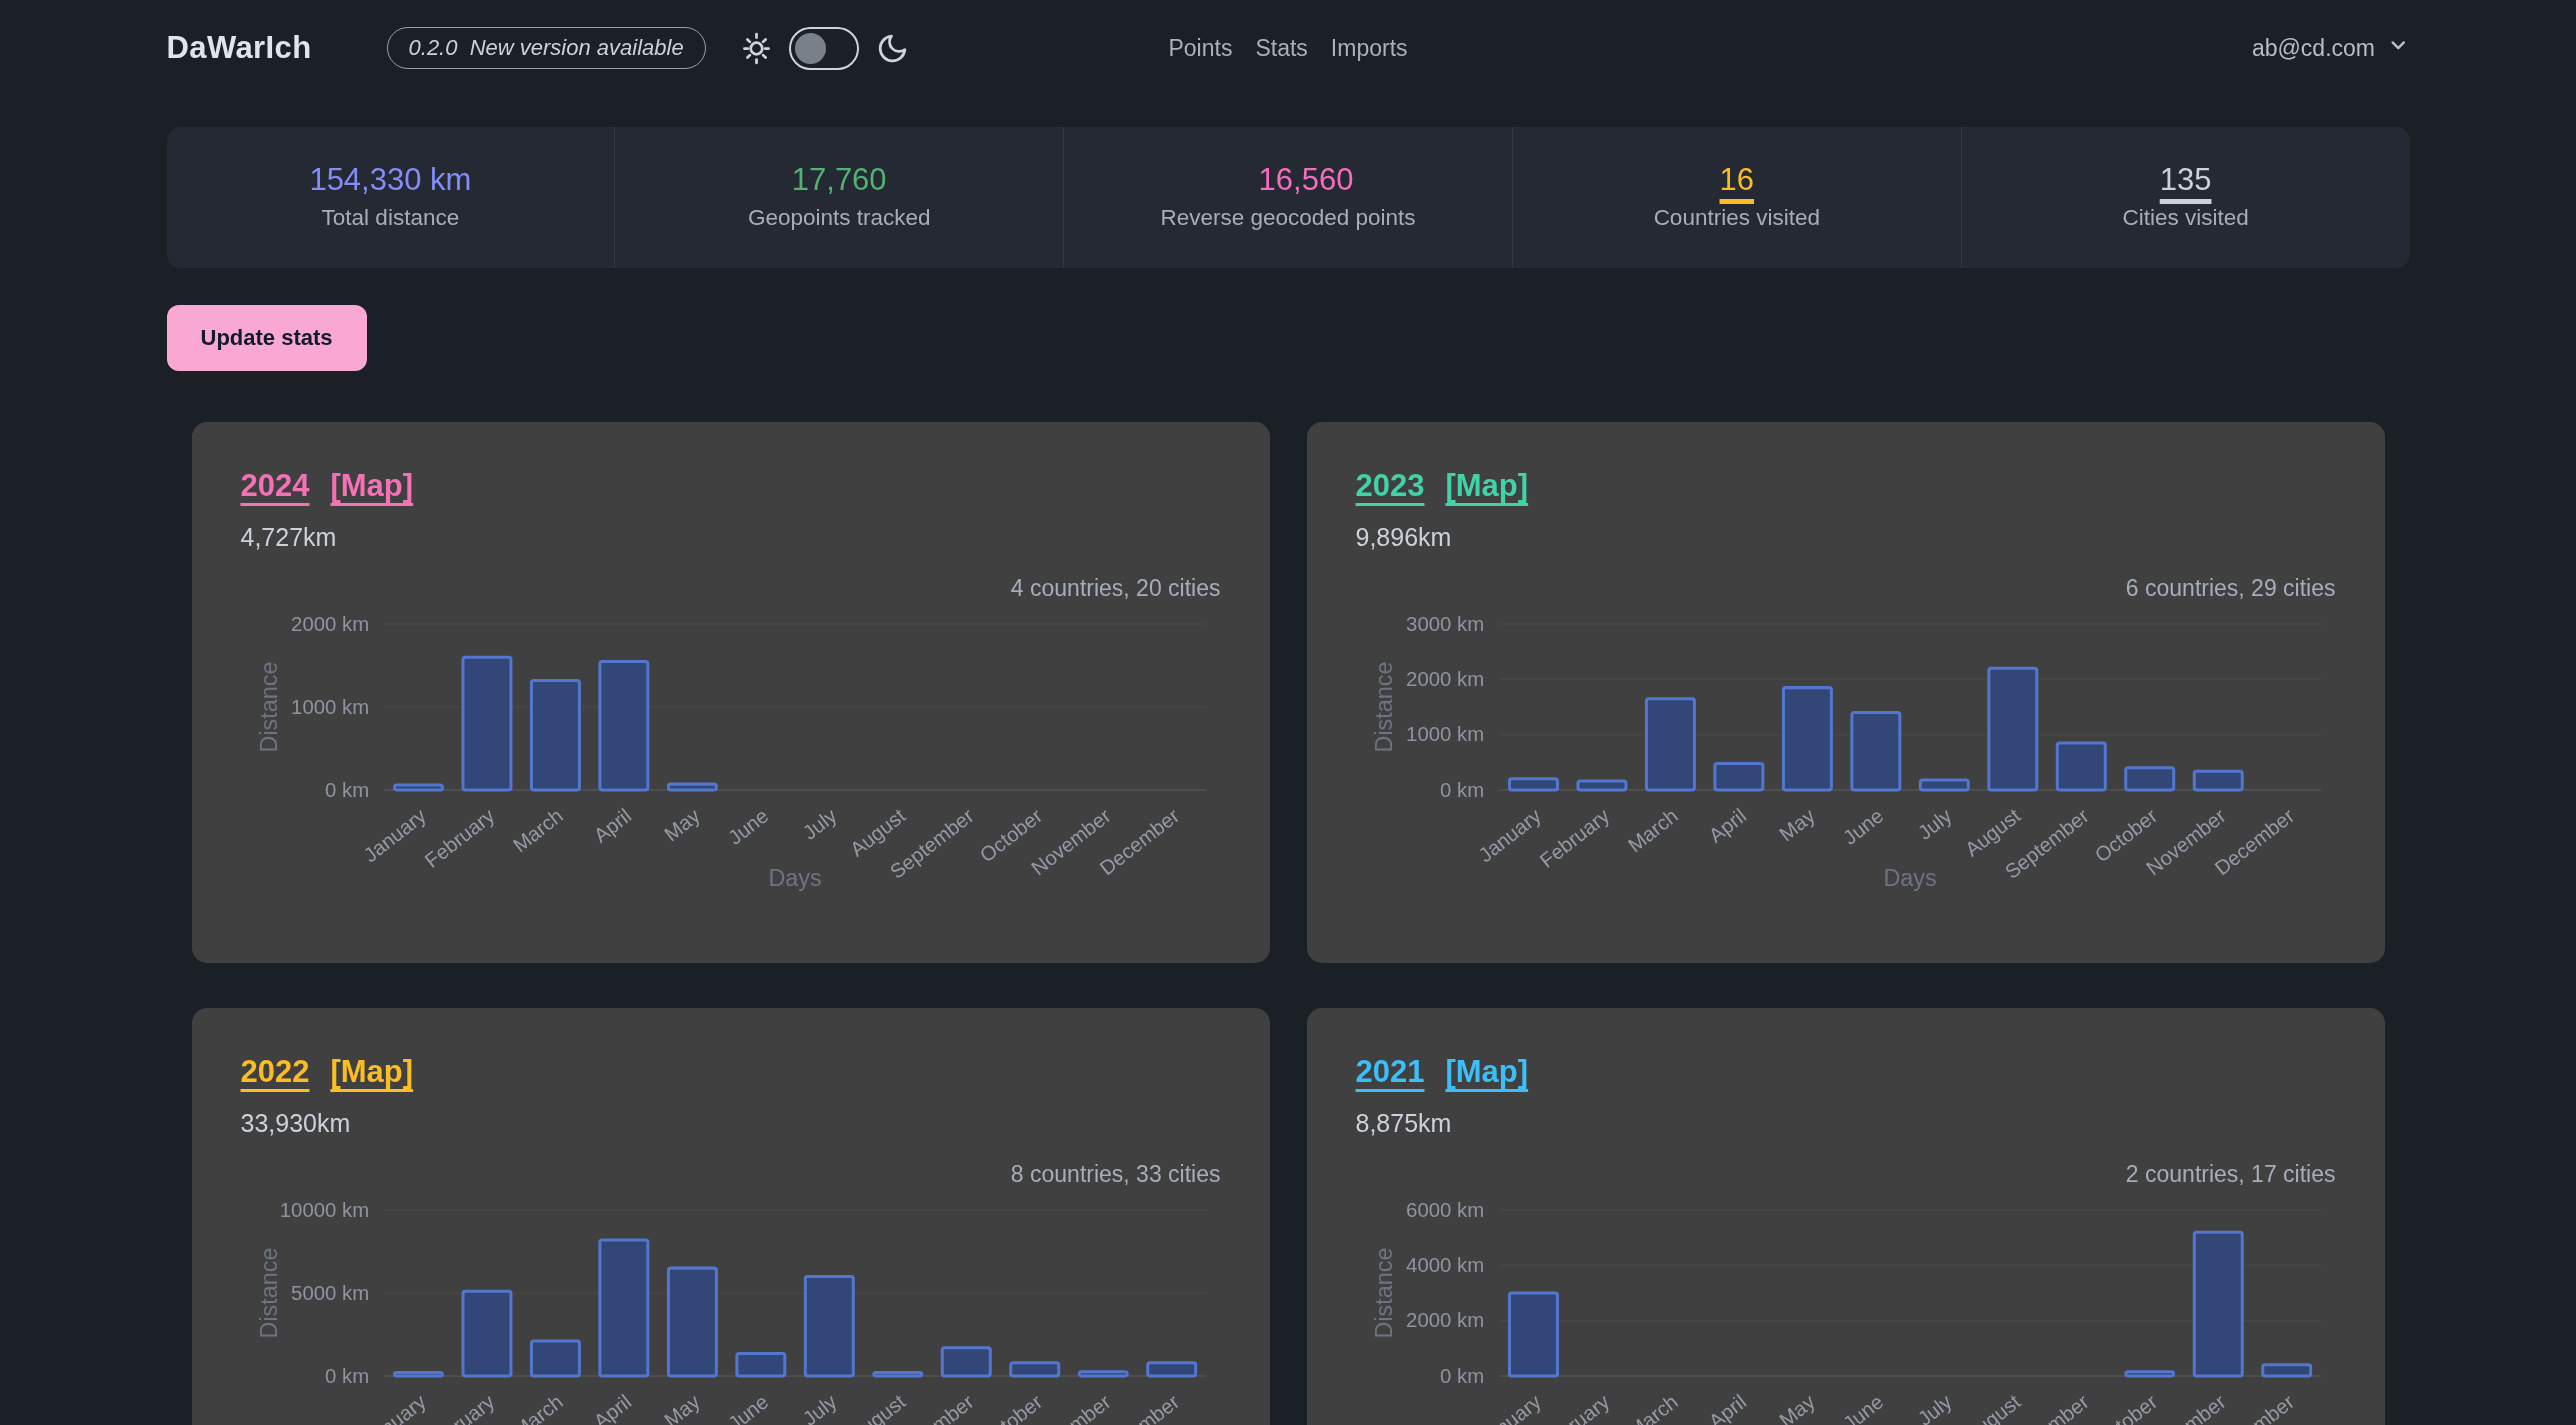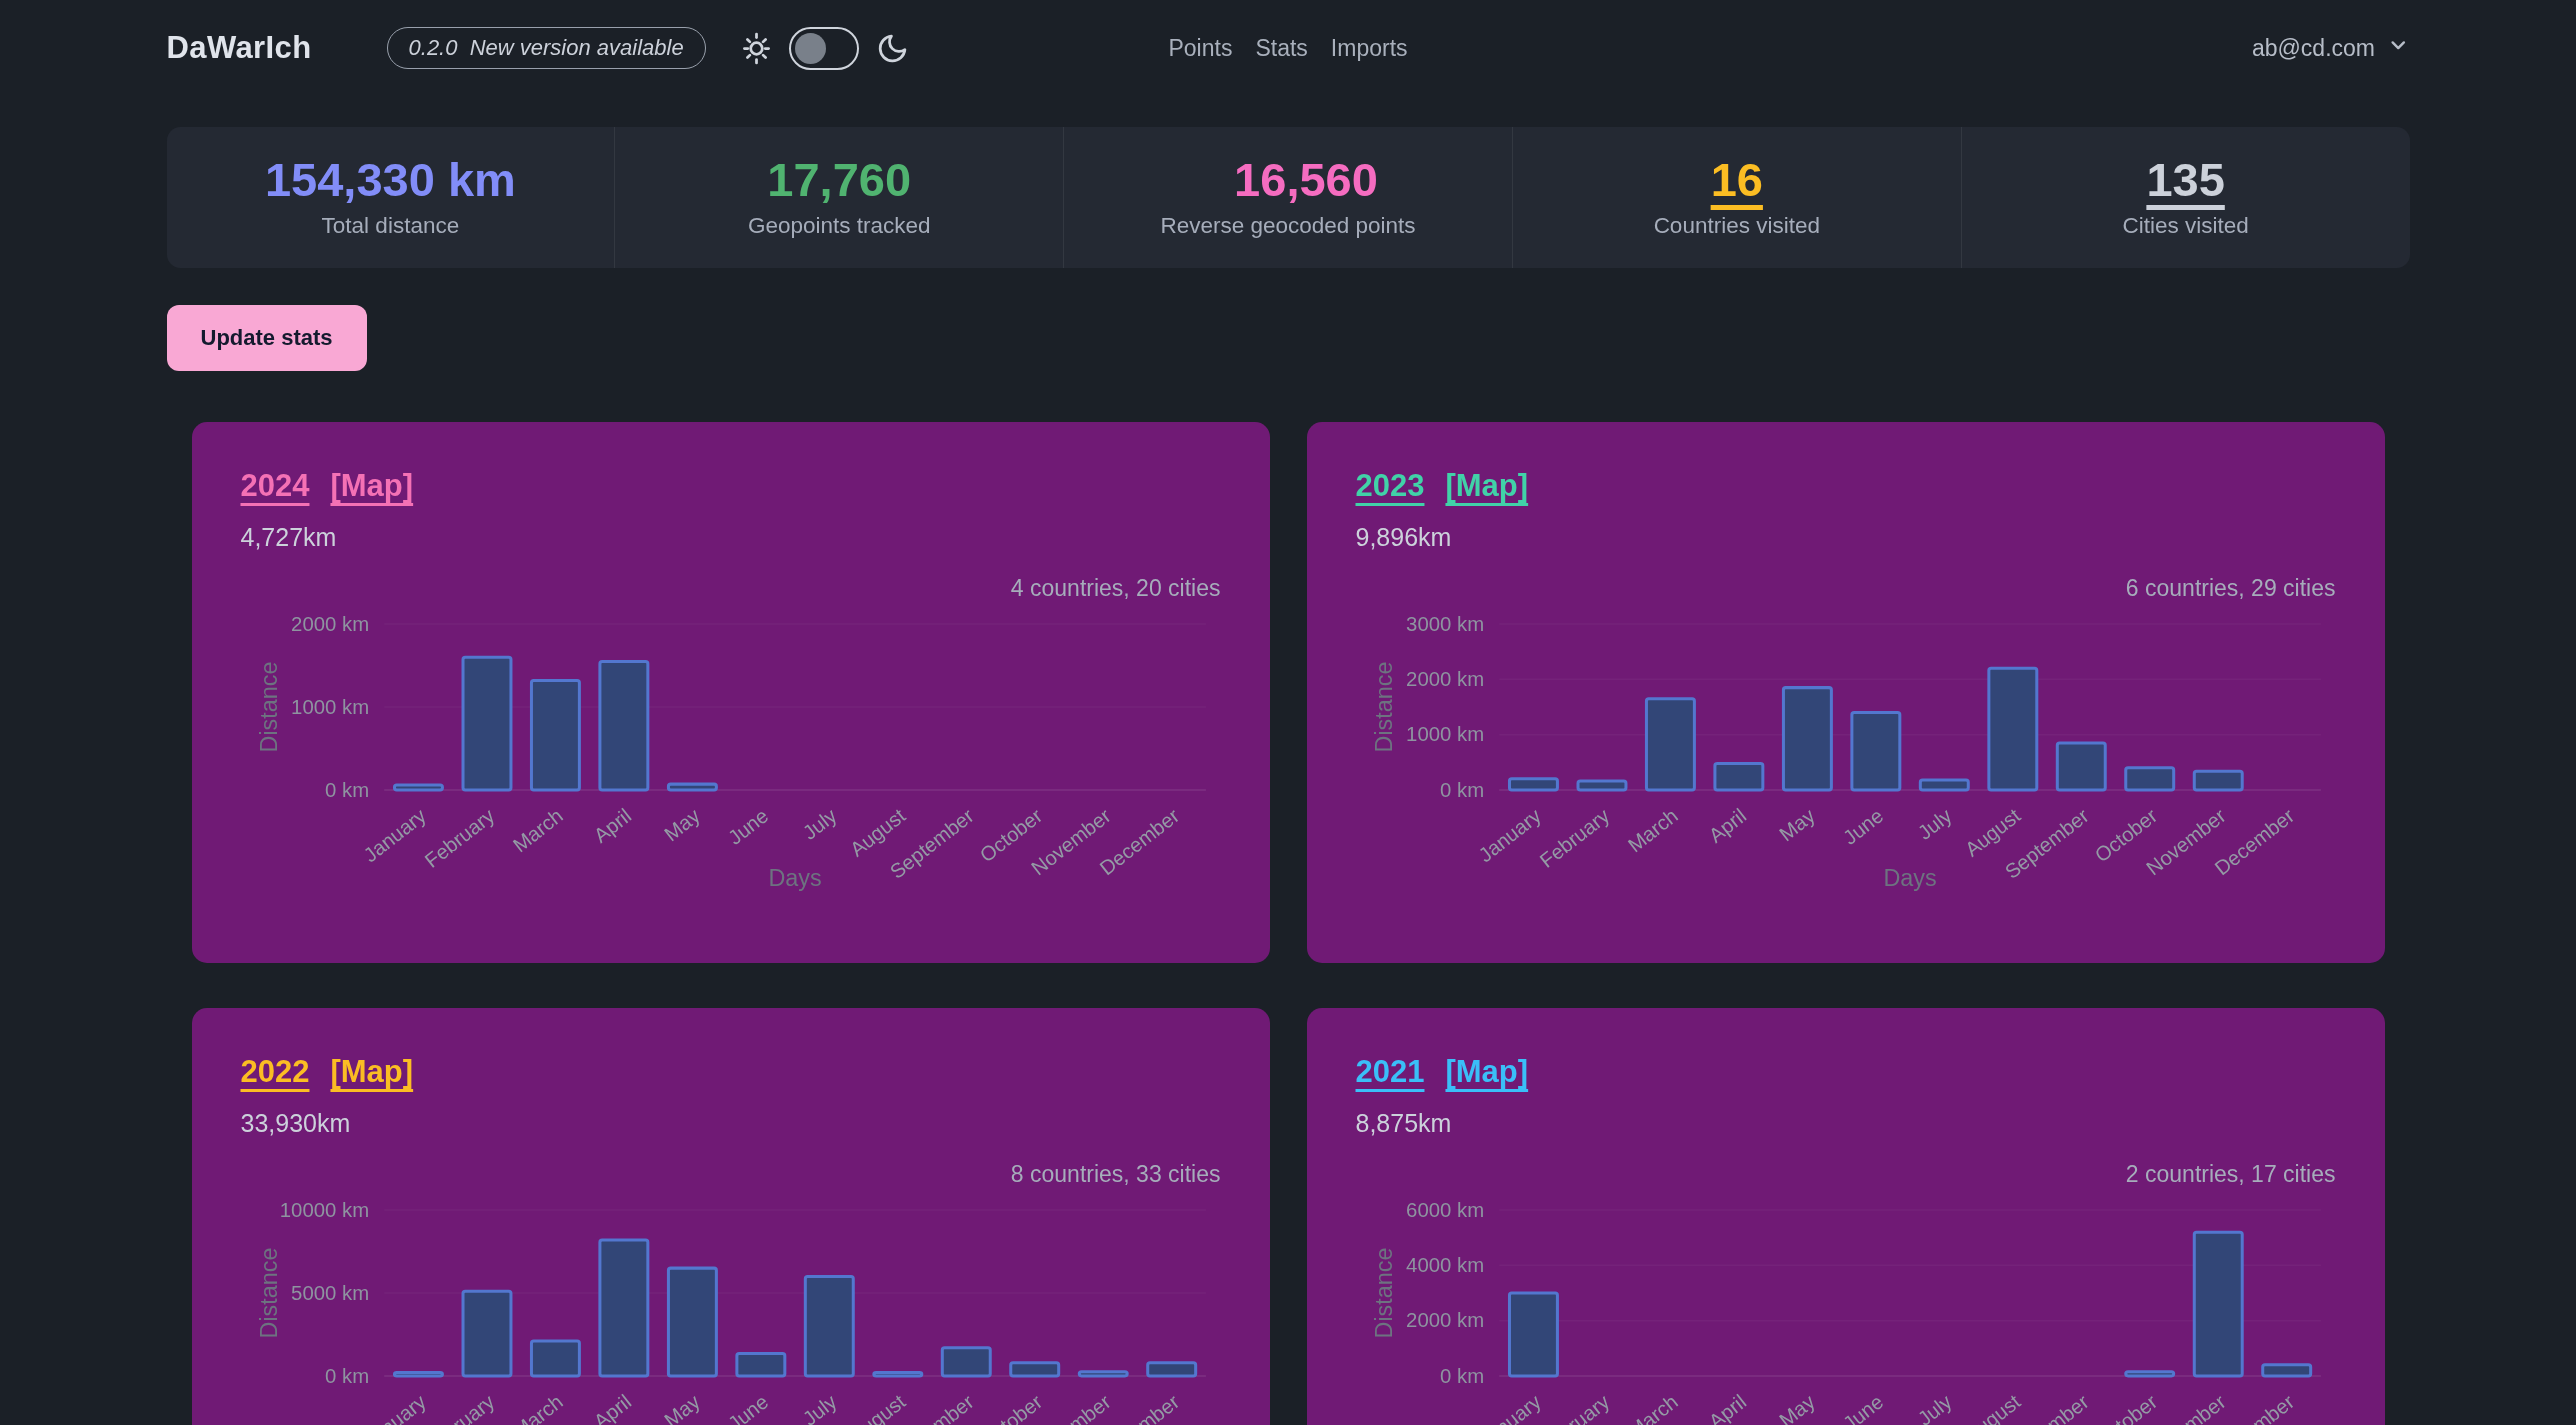--- a/index.html
+++ b/index.html
@@ -28,34 +28,34 @@
   }
   .knob { width: 31px; height: 31px; border-radius: 50%; background: #79808a; }
   .nav { position: absolute; left: 50%; transform: translateX(-50%); display: flex; gap: 23px; }
   .nav a { color: #a9b0bc; font-size: 23px; }
   .user-menu { margin-left: auto; display: flex; align-items: center; gap: 12px; color: #b7bdc8; font-size: 23px; cursor: pointer; }
 
   
   .stats-panel { margin-top: 31px; background: #242933; border-radius: 13.5px; display: flex; height: 141px; }
   .stat-cell { flex: 1; display: flex; flex-direction: column; align-items: center; justify-content: center; gap: 10.5px; border-left: 1.5px solid rgba(255,255,255,0.07); }
   .stat-cell:first-child { border-left: none; }
-  .stat-value { font-size: 47px; font-weight: 700; line-height: 1; }
+  .stat-value { font-size: 31px; font-weight: 400; line-height: 1; }
   .stat-value.underlined { text-decoration: underline; text-decoration-thickness: 4.5px; text-underline-offset: 9px; }
   .stat-label { font-size: 22.5px; color: #a6adbb; }
 
   
   .update-btn {
     margin-top: 37px; background: #f9a8d4; color: #141a2e; font-weight: 700; font-size: 22px;
     padding: 20px 34px; border-radius: 12px; border: none; cursor: pointer;
     font-family: "Liberation Sans", "DejaVu Sans", sans-serif;
   }
 
   
   .cards { margin: 51px 25px 0; display: grid; grid-template-columns: 1fr 1fr; gap: 45px 37px; }
-  .card { background: #701a75; border-radius: 15px; padding: 46px 49px; height: 541px; }
+  .card { background: #404040; border-radius: 15px; padding: 46px 49px; height: 541px; }
   .card-title { font-size: 31px; font-weight: 700; display: flex; gap: 21px; }
   .card-title a { text-decoration: underline; text-decoration-thickness: 3px; text-underline-offset: 6.7px; }
   .card-distance { margin-top: 19px; font-size: 25px; color: #ccd2db; }
   .card-summary { margin-top: 22.5px; text-align: right; font-size: 23px; color: #a6adbb; }
   .chart { margin-top: 7.5px; }
   .chart svg { width: 100%; height: auto; display: block; }
   .tick-label { fill: #8e94a0; font-size: 27px; }
   .month-label { fill: #949aa5; font-size: 27px; }
   .axis-title { fill: #6d7380; font-size: 31px; }
 </style>

